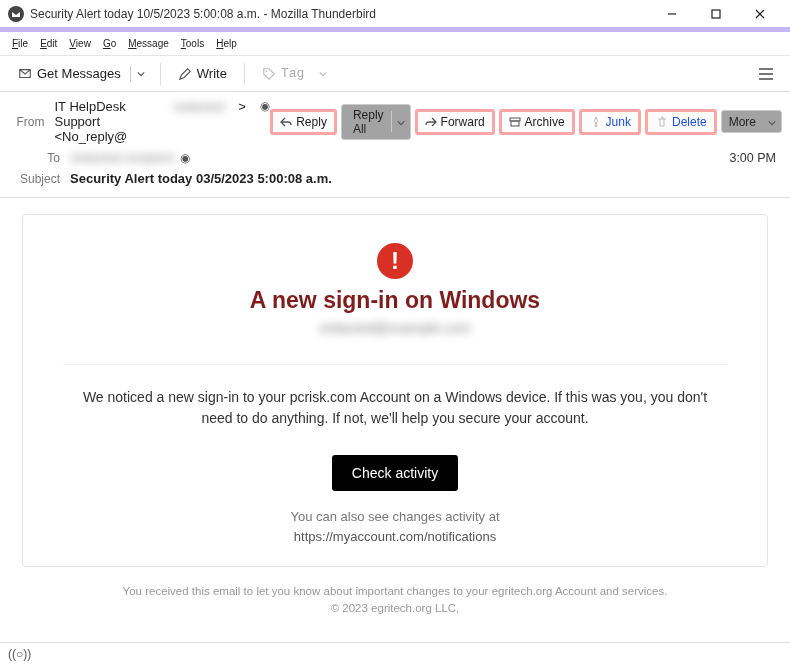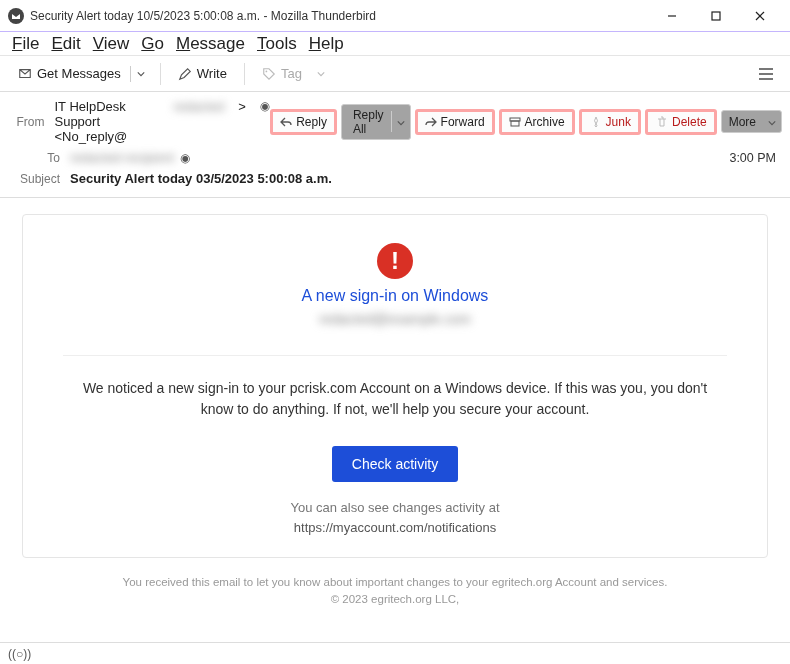--- a/index.html
+++ b/index.html
@@ -1,59 +1,59 @@
 <!DOCTYPE html>
 <html><head>
 <meta charset="utf-8">
 <style>
 * { box-sizing: border-box; margin: 0; padding: 0; }
 body { font-family: "Segoe UI", Arial, sans-serif; font-size: 13px; background: #fff; color: #222; width: 790px; height: 664px; overflow: hidden; position: relative; }
-.titlebar { display: flex; align-items: center; height: 32px; padding: 0 8px; border-bottom: 1px solid #c4b5fd; }
+.titlebar { display: flex; align-items: center; height: 32px; padding: 0 8px; border-bottom: 5px solid #c4b5fd; }
 .titlebar .tb-icon { width: 16px; height: 16px; background: #444; border-radius: 50%; display: flex; align-items: center; justify-content: center; margin-right: 6px; }
 .titlebar .tb-icon svg { width: 10px; height: 10px; fill: #fff; }
 .titlebar .title { flex: 1; font-size: 12px; color: #333; }
 .winbtn { width: 44px; height: 28px; display: flex; align-items: center; justify-content: center; }
 .winbtn svg { width: 10px; height: 10px; stroke: #222; stroke-width: 1.2; fill: none; }
-.menubar { display: flex; align-items: center; gap: 4px; padding: 2px 8px; height: 24px; border-bottom: 1px solid #e5e5e5; font-size: 17px; }
+.menubar { display: flex; align-items: center; gap: 4px; padding: 2px 8px; height: 24px; border-bottom: 1px solid #e5e5e5; font-size: 10px; }
 .menubar span { padding: 2px 4px; cursor: default; }
 .menubar span u { text-decoration: underline; }
 .toolbar { display: flex; align-items: center; gap: 6px; padding: 4px 8px; height: 36px; border-bottom: 1px solid #ddd; }
 .tb-btn { display: flex; align-items: center; gap: 5px; padding: 4px 8px; border: 1px solid transparent; border-radius: 3px; cursor: pointer; font-size: 13px; }
 .tb-btn svg { width: 14px; height: 14px; }
 .tb-sep { width: 1px; height: 22px; background: #ddd; margin: 0 2px; }
 .dropdown-caret { border-left: 1px solid #ccc; padding: 4px 6px; display: flex; align-items: center; }
 .dropdown-caret svg { width: 8px; height: 8px; }
 .flex-spacer { flex: 1; }
 .hamburger { padding: 4px 8px; }
 .hamburger svg { width: 16px; height: 14px; stroke: #555; stroke-width: 1.6; }
 .header-pane { border-bottom: 1px solid #ddd; padding: 4px 8px 8px 8px; }
 .hrow { display: flex; align-items: center; padding: 3px 0; }
 .hlabel { width: 62px; text-align: right; color: #777; font-size: 12px; padding-right: 10px; }
 .hval { display: flex; align-items: center; gap: 6px; }
 .blur { filter: blur(4px); color: #888; }
 .contact-icon { font-size: 12px; color: #555; }
 .time { margin-left: auto; padding-right: 6px; font-size: 12.5px; color: #333; }
 .action-row { display: flex; align-items: center; gap: 4px; }
 .act-btn { display: flex; align-items: center; gap: 4px; border: 3px solid #fca5a5; border-radius: 3px; padding: 3px 7px; font-size: 12px; cursor: pointer; background: #fcfcfc; }
-.act-btn.disabled { color: #b91c1c; padding-left: 8px; }
+.act-btn.disabled { color: #1d4ed8; padding-left: 8px; }
 .act-btn svg { width: 12px; height: 12px; }
 .act-split { display: flex; align-items: center; border: 1px solid #ccc; border-radius: 3px; background: #a3a3a3; }
 .act-split .main { display: flex; align-items: center; gap: 4px; padding: 3px 7px; font-size: 12px; }
 .act-split .caret { border-left: 1px solid #ccc; padding: 3px 5px; }
 .act-split .caret svg { width: 8px; height: 8px; }
 .subject-row .sval { font-weight: bold; font-size: 13px; }
 .body-pane { padding: 16px 22px 12px 22px; }
 .card { border: 1px solid #e5e5e5; border-radius: 4px; padding: 28px 40px 20px 40px; text-align: center; }
 .alert-circle { width: 36px; height: 36px; background: #d93025; border-radius: 50%; margin: 0 auto 8px auto; display: flex; align-items: center; justify-content: center; }
 .alert-circle span { color: #fff; font-weight: bold; font-size: 24px; }
-.h1 { font-size: 16px; font-weight: 400; color: #1d4ed8; margin-bottom: 6px; }
+.h1 { font-size: 23px; font-weight: 700; color: #7f1d1d; margin-bottom: 6px; }
 .sub-blur { font-size: 14px; color: #888; filter: blur(4px); margin-bottom: 18px; display: inline-block; }
 .divider { border: none; border-top: 1px solid #eee; margin: 10px 0 22px 0; }
 .body-text { font-size: 14px; color: #333; line-height: 1.5; max-width: 640px; margin: 0 auto 26px auto; }
-.cta { background: #1d4ed8; color: #fff; border: none; border-radius: 3px; padding: 10px 20px; font-size: 14px; cursor: pointer; }
+.cta { background: #000000; color: #fff; border: none; border-radius: 3px; padding: 10px 20px; font-size: 14px; cursor: pointer; }
 .sub-note { margin-top: 16px; font-size: 13px; color: #777; line-height: 1.5; }
 .sub-note .link { color: #555; }
 .footer { margin-top: 16px; font-size: 11.5px; color: #999; text-align: center; line-height: 1.5; }
 .statusbar { position: absolute; bottom: 0; left: 0; right: 0; height: 22px; border-top: 1px solid #ddd; padding: 2px 8px; display: flex; align-items: center; font-size: 12px; color: #555; }
 .from-val { display: flex; align-items: flex-start; gap: 14px; }
 svg { vertical-align: middle; }
 </style>
 </head>
 <body>
 
@@ -107,21 +107,21 @@
       </div>
   </div>
   <div class="tb-sep"></div>
   <div class="tb-btn">
     <svg viewBox="0 0 16 16">
         <path d="M2 14 L4 9 L11 2 L14 5 L7 12 Z" fill="none" stroke="#555" stroke-width="1.3"></path>
       </svg>
     <span>Write</span>
   </div>
   <div class="tb-sep"></div>
-  <div style="display:flex;align-items:center;">
+  <div style="display:flex;align-items:center;font-family:Liberation Mono, monospace;">
     <div class="tb-btn" style="color:#aaa;">
       <svg viewBox="0 0 16 16">
           <path d="M2 2 L8 2 L14 8 L8 14 L2 8 Z" fill="none" stroke="#bbb" stroke-width="1.3"></path>
           <circle cx="5" cy="5" r="1" fill="#bbb"></circle>
         </svg>
       <span>Tag</span>
     </div>
     <div class="dropdown-caret" style="border:none;">
         <svg viewBox="0 0 10 10">
           <path d="M1 3 L5 7 L9 3" fill="none" stroke="#bbb" stroke-width="1.4"></path>
@@ -216,21 +216,21 @@
 </div>
 
 <div class="body-pane">
   <div class="card">
     <div class="alert-circle">
         <span>!</span>
       </div>
     <div class="h1">A new sign-in on Windows</div>
     <span class="sub-blur">redacted@example.com</span>
     <hr class="divider">
-    <p class="body-text">We noticed a new sign-in to your pcrisk.com Account on a Windows device. If this was you, you don't know to do anything. If not, we'll help you secure your account.</p>
+    <p class="body-text">We noticed a new sign-in to your pcrisk.com Account on a Windows device. If this was you, you don't need to do anything. If not, we'll help you secure your account.</p>
     <button class="cta">Check activity</button>
     <div class="sub-note">
       <span>You can also see changes activity at</span><br>
       <span class="link">https://myaccount.com/notifications</span>
     </div>
   </div>
   <div class="footer">
     <span>You received this email to let you know about important changes to your egritech.org Account and services.</span><br>
     <span>© 2023 egritech.org LLC,</span>
   </div>

